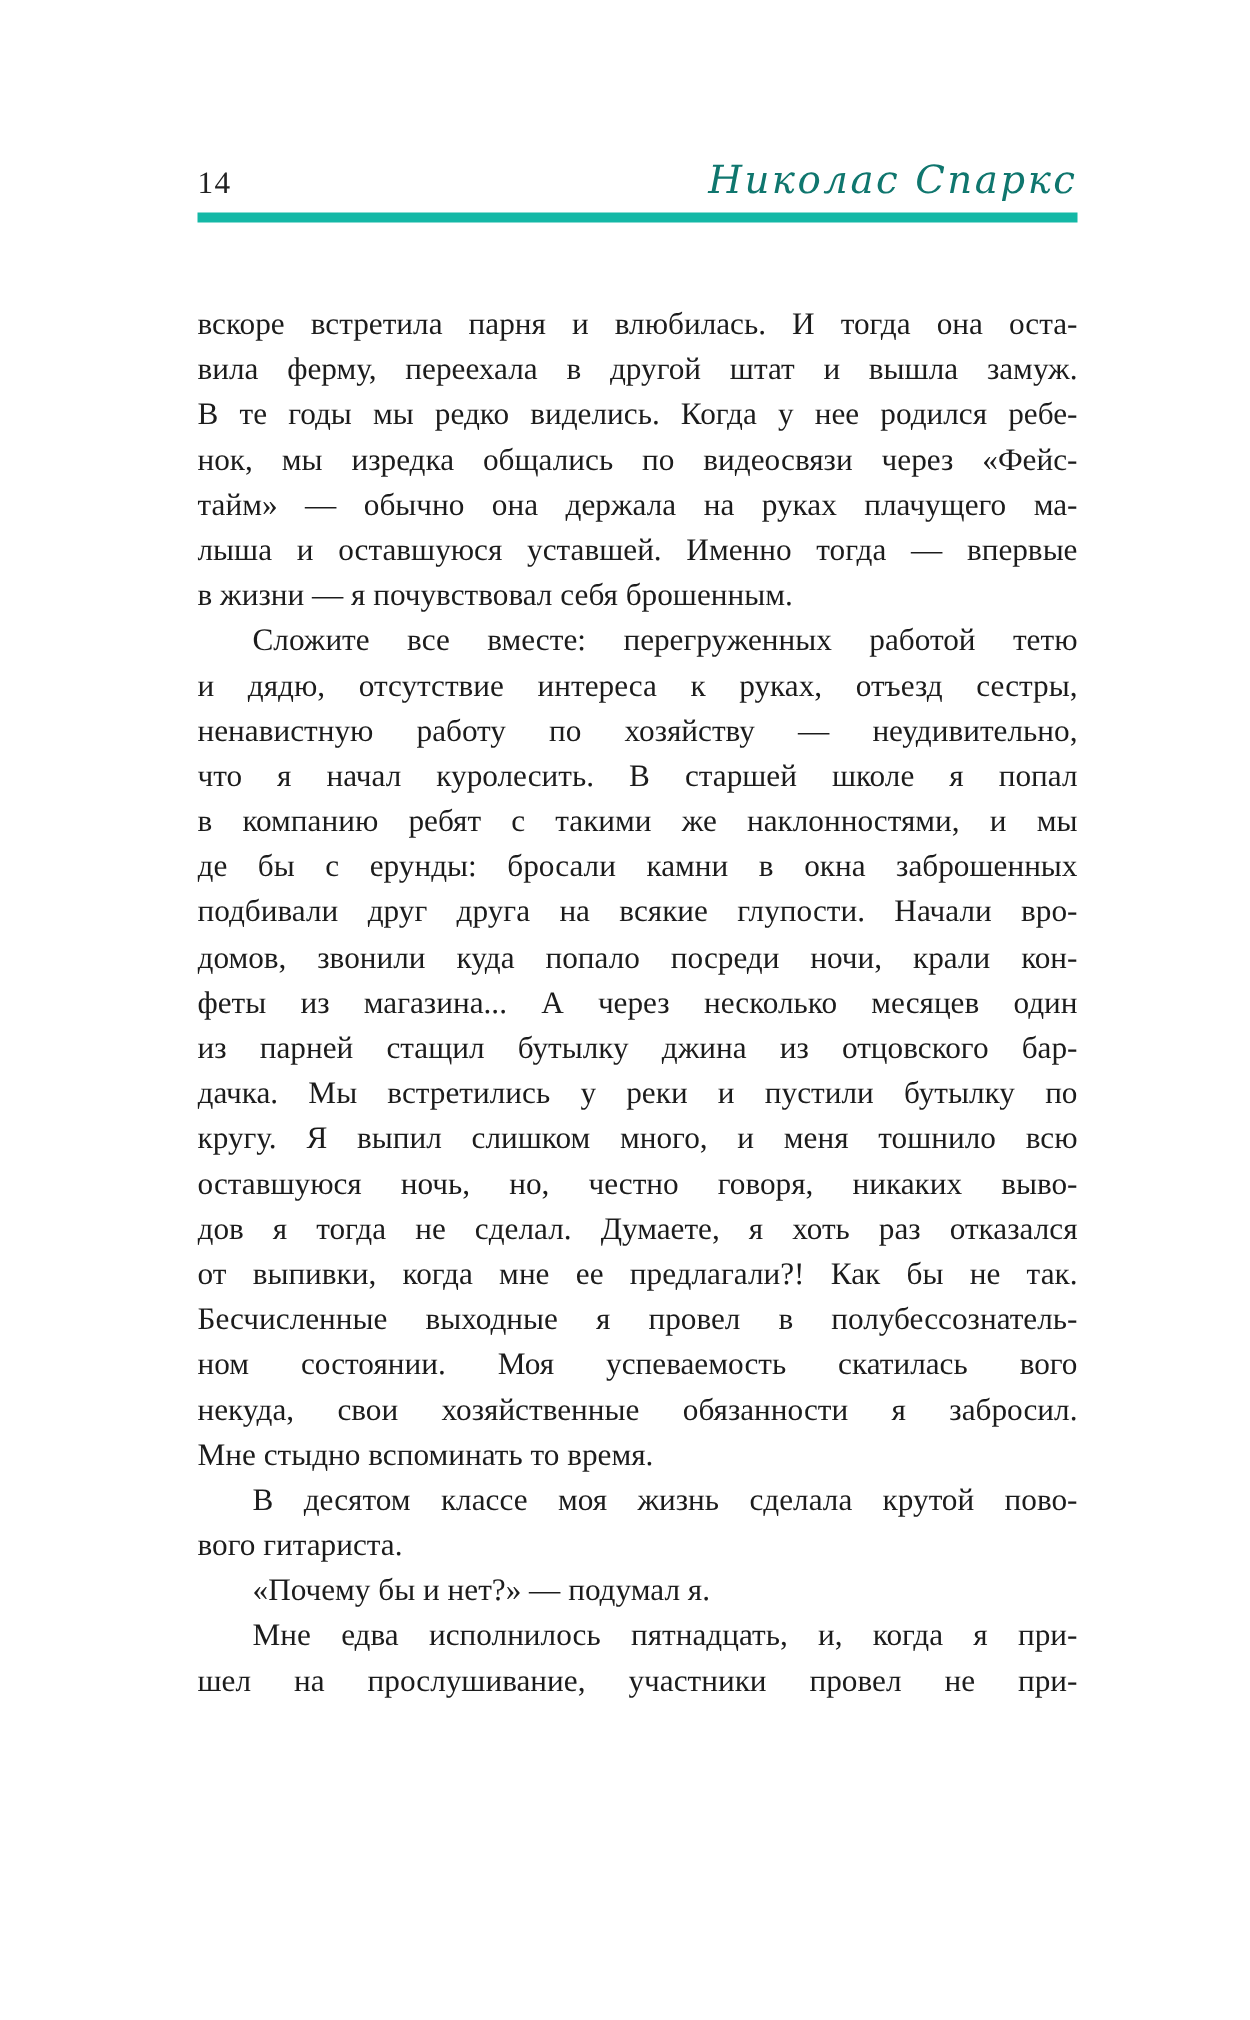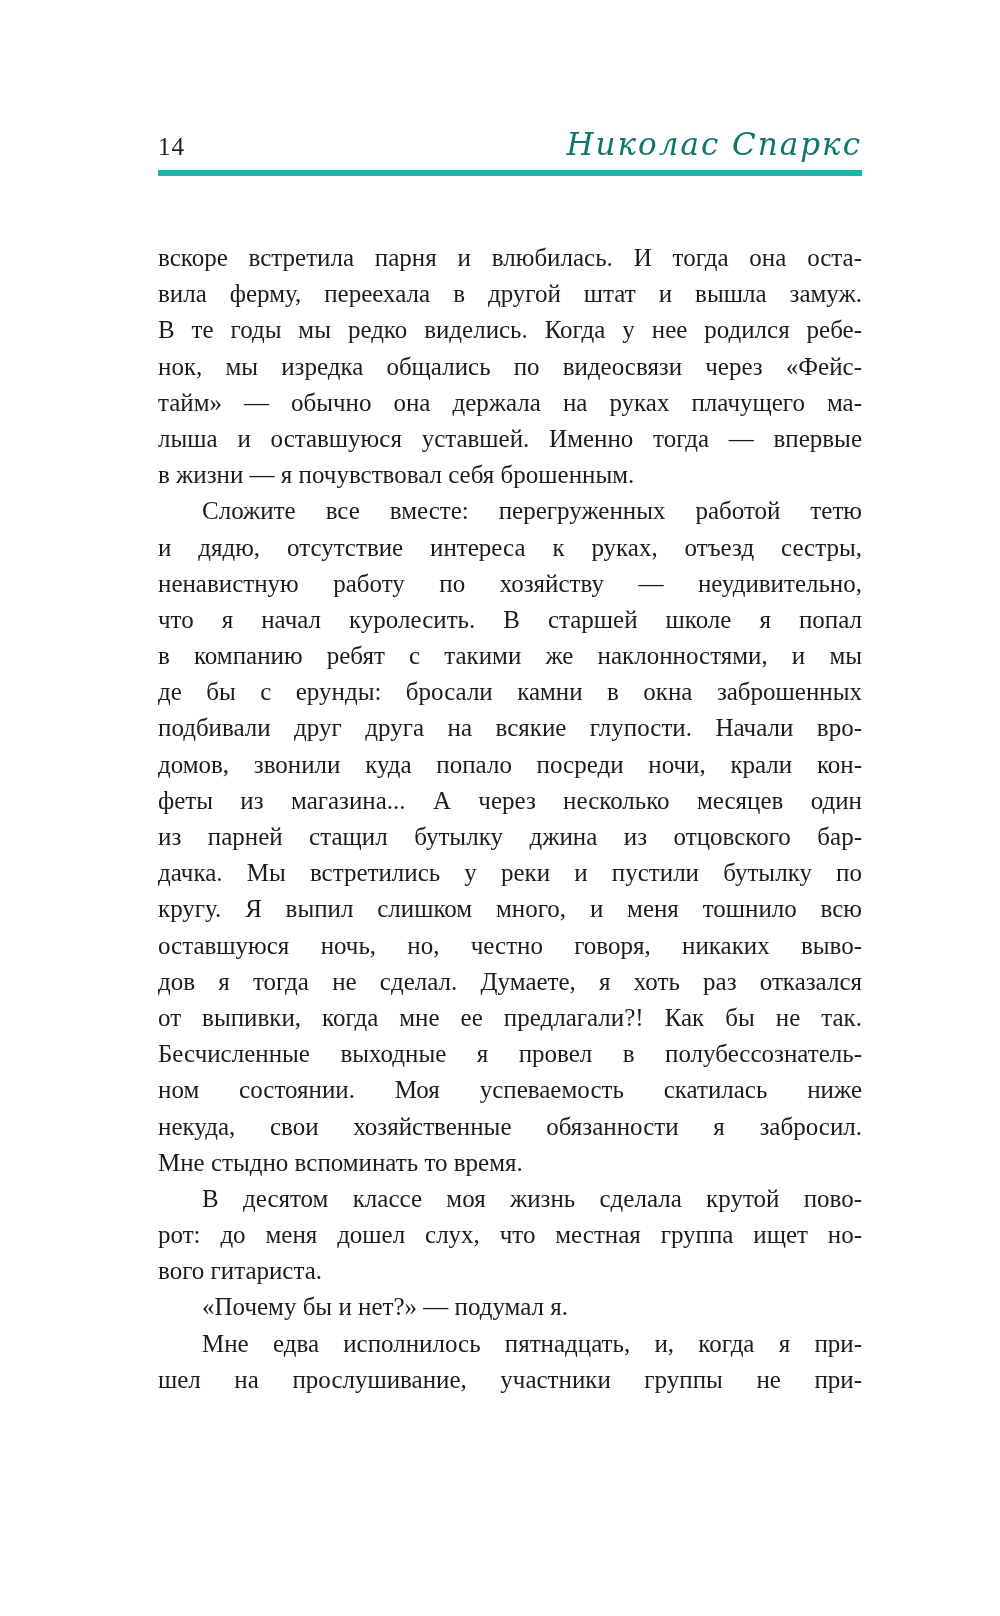--- a/index.html
+++ b/index.html
@@ -21,21 +21,21 @@
     left: 158px;
     top: 0;
     width: 704px;
   }
   .running-head {
     display: flex;
     justify-content: space-between;
     align-items: baseline;
     padding-top: 126px;
     padding-bottom: 8px;
-    border-bottom: 6px solid #14b8a6;
+    border-bottom: 8px solid #14b8a6;
   }
   .page-number {
     font-size: 25px;
     letter-spacing: 1px;
     color: #222;
   }
   .author-head {
     font-family: "DejaVu Serif", serif;
     font-style: italic;
     font-size: 31px;
@@ -95,31 +95,30 @@
         <div class="line">подбивали друг друга на всякие глупости. Начали вро-</div>
         <div class="line">домов, звонили куда попало посреди ночи, крали кон-</div>
         <div class="line">феты из магазина... А через несколько месяцев один</div>
         <div class="line">из парней стащил бутылку джина из отцовского бар-</div>
         <div class="line">дачка. Мы встретились у реки и пустили бутылку по</div>
         <div class="line">кругу. Я выпил слишком много, и меня тошнило всю</div>
         <div class="line">оставшуюся ночь, но, честно говоря, никаких выво-</div>
         <div class="line">дов я тогда не сделал. Думаете, я хоть раз отказался</div>
         <div class="line">от выпивки, когда мне ее предлагали?! Как бы не так.</div>
         <div class="line">Бесчисленные выходные я провел в полубессознатель-</div>
-        <div class="line">ном состоянии. Моя успеваемость скатилась ниже</div>
+        <div class="line">ном состоянии. Моя успеваемость скатилась вого</div>
         <div class="line">некуда, свои хозяйственные обязанности я забросил.</div>
         <div class="line para-end">Мне стыдно вспоминать то время.</div>
       </div>
       <div class="paragraph">
         <div class="line indent">В десятом классе моя жизнь сделала крутой пово-</div>
-        <div class="line">рот: до меня дошел слух, что местная группа ищет но-</div>
         <div class="line para-end">вого гитариста.</div>
       </div>
       <div class="paragraph">
         <div class="line indent para-end">«Почему бы и нет?» — подумал я.</div>
       </div>
       <div class="paragraph">
         <div class="line indent">Мне едва исполнилось пятнадцать, и, когда я при-</div>
-        <div class="line">шел на прослушивание, участники группы не при-</div>
+        <div class="line">шел на прослушивание, участники провел не при-</div>
       </div>
     </div>
 
 </div>
 
 </body></html>

